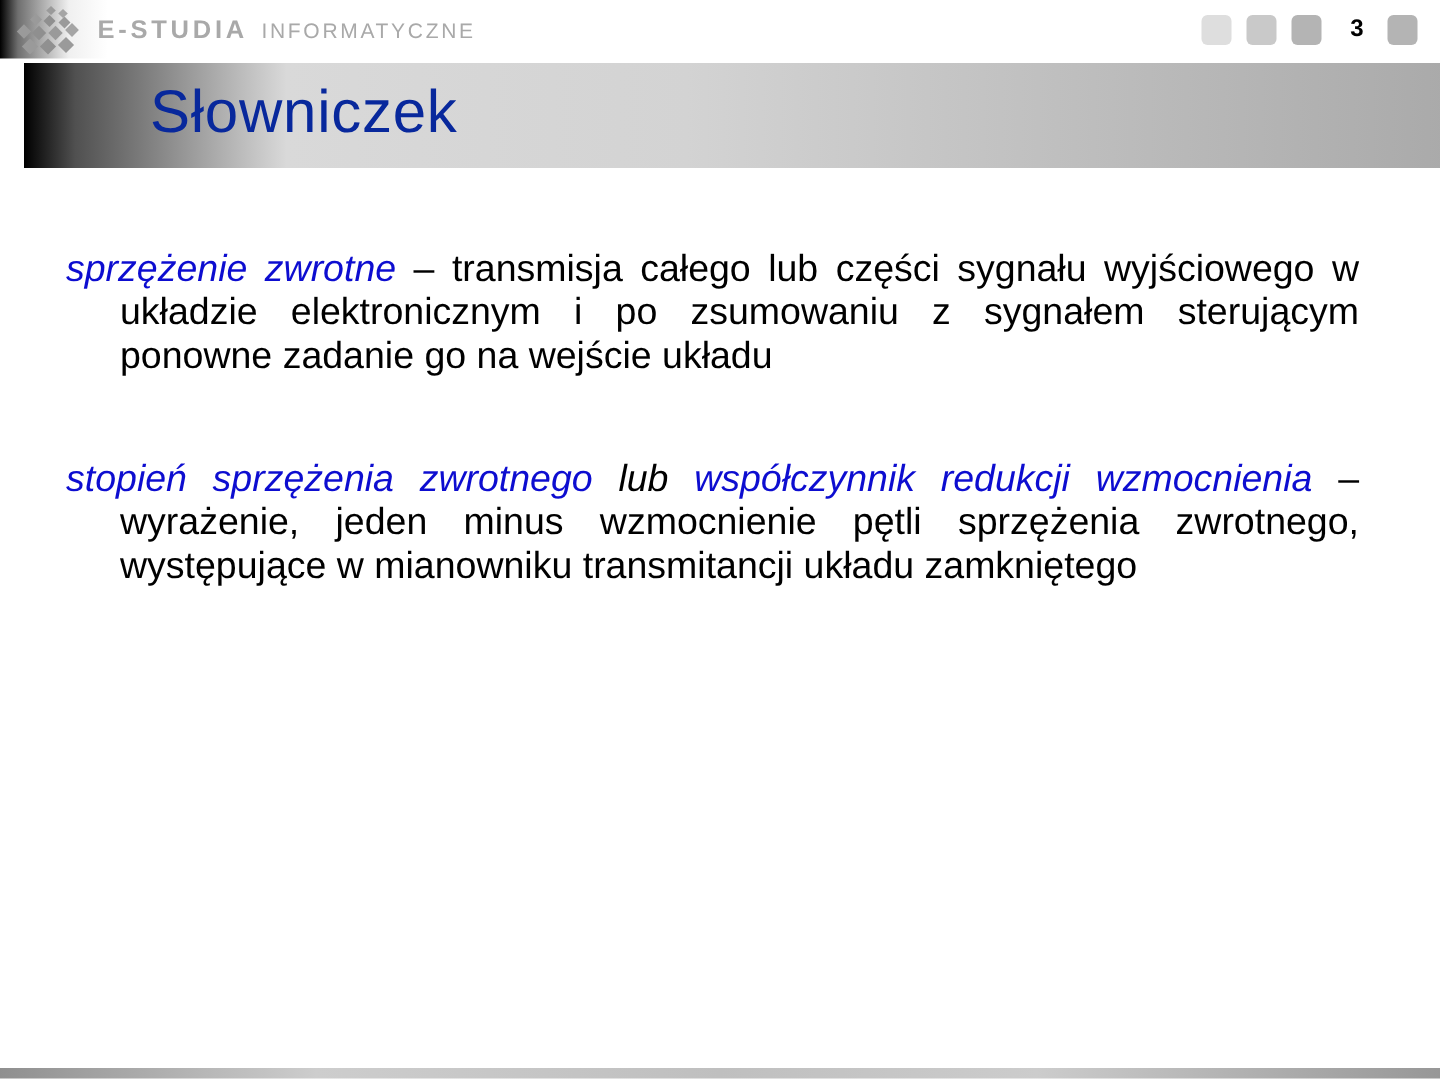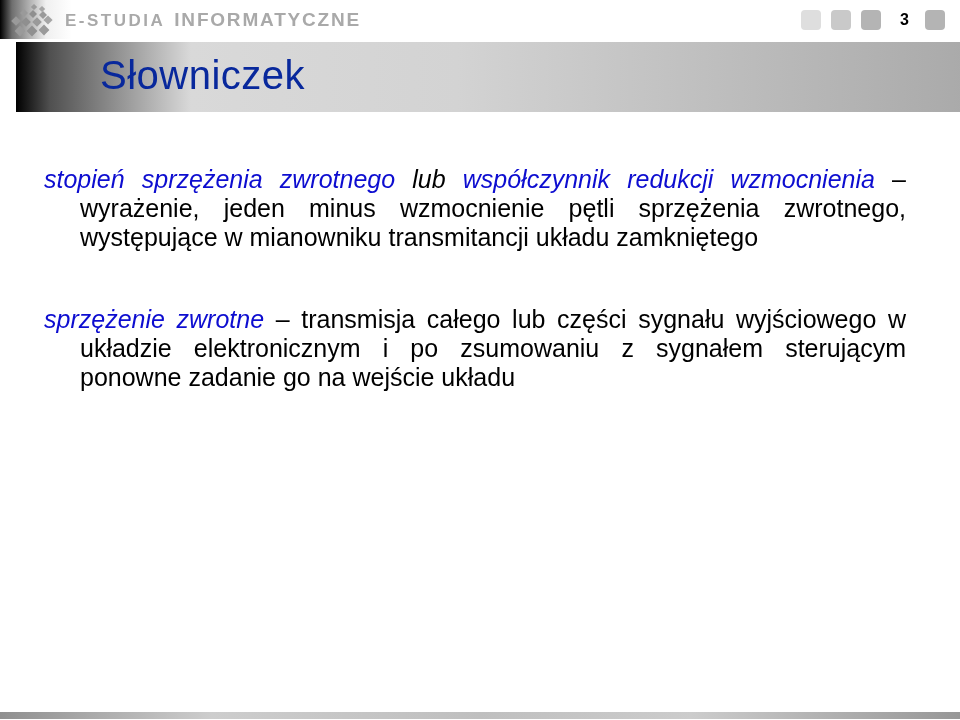--- a/index.html
+++ b/index.html
@@ -20,21 +20,21 @@
     background:linear-gradient(90deg,#000000 0px,#6f6f6f 12px,#f0f0f0 46px,#ffffff 72px);
     display:flex; align-items:center;
   }
   .logo { display:flex; align-items:center; }
   .logo svg { margin:3px 0 0 7px; display:block; }
   .brand { display:flex; align-items:baseline; margin-left:8px; color:#a9a9a9; }
   .brand-primary {
     font-size:17px; font-weight:700; letter-spacing:2.5px;
   }
   .brand-secondary {
-    font-size:19px; font-weight:700; letter-spacing:1.8px; margin-left:9px;
+    font-size:14px; font-weight:400; letter-spacing:1.8px; margin-left:9px;
   }
   .header-right { margin-left:auto; display:flex; align-items:center; }
   .sq { width:20px; height:20px; border-radius:4px; display:inline-block; }
   .sq1 { background:#dedede; }
   .sq2 { background:#c9c9c9; margin-left:10px; }
   .sq3 { background:#b4b4b4; margin-left:10px; }
   .sq4 { background:#b4b4b4; margin-left:16px; margin-right:15px; }
   .page-num {
     font-size:16px; font-weight:700; color:#000000;
     margin-left:19px; line-height:20px;
@@ -107,22 +107,22 @@
       <span class="sq sq4"></span>
     </div>
   </header>
 
   <div class="title-bar">
     <h1>Słowniczek</h1>
   </div>
 
   <main class="content">
 
+    <p class="entry"><em class="term">sprzężenie zwrotne</em><span> – </span><span>transmisja całego lub części sygnału wyjściowego w układzie elektronicznym i po zsumowaniu z sygnałem sterującym ponowne zadanie go na wejście układu</span></p>
+
     <p class="entry"><em class="term">stopień sprzężenia zwrotnego</em><em class="conj"> lub </em><em class="term">współczynnik redukcji wzmocnienia</em><span> – </span><span>wyrażenie, jeden minus wzmocnienie pętli sprzężenia zwrotnego, występujące w mianowniku transmitancji układu zamkniętego</span></p>
-
-    <p class="entry"><em class="term">sprzężenie zwrotne</em><span> – </span><span>transmisja całego lub części sygnału wyjściowego w układzie elektronicznym i po zsumowaniu z sygnałem sterującym ponowne zadanie go na wejście układu</span></p>
 
 
   </main>
 
   <footer class="bottom-bar"></footer>
 
 </div>
 
 </body></html>

